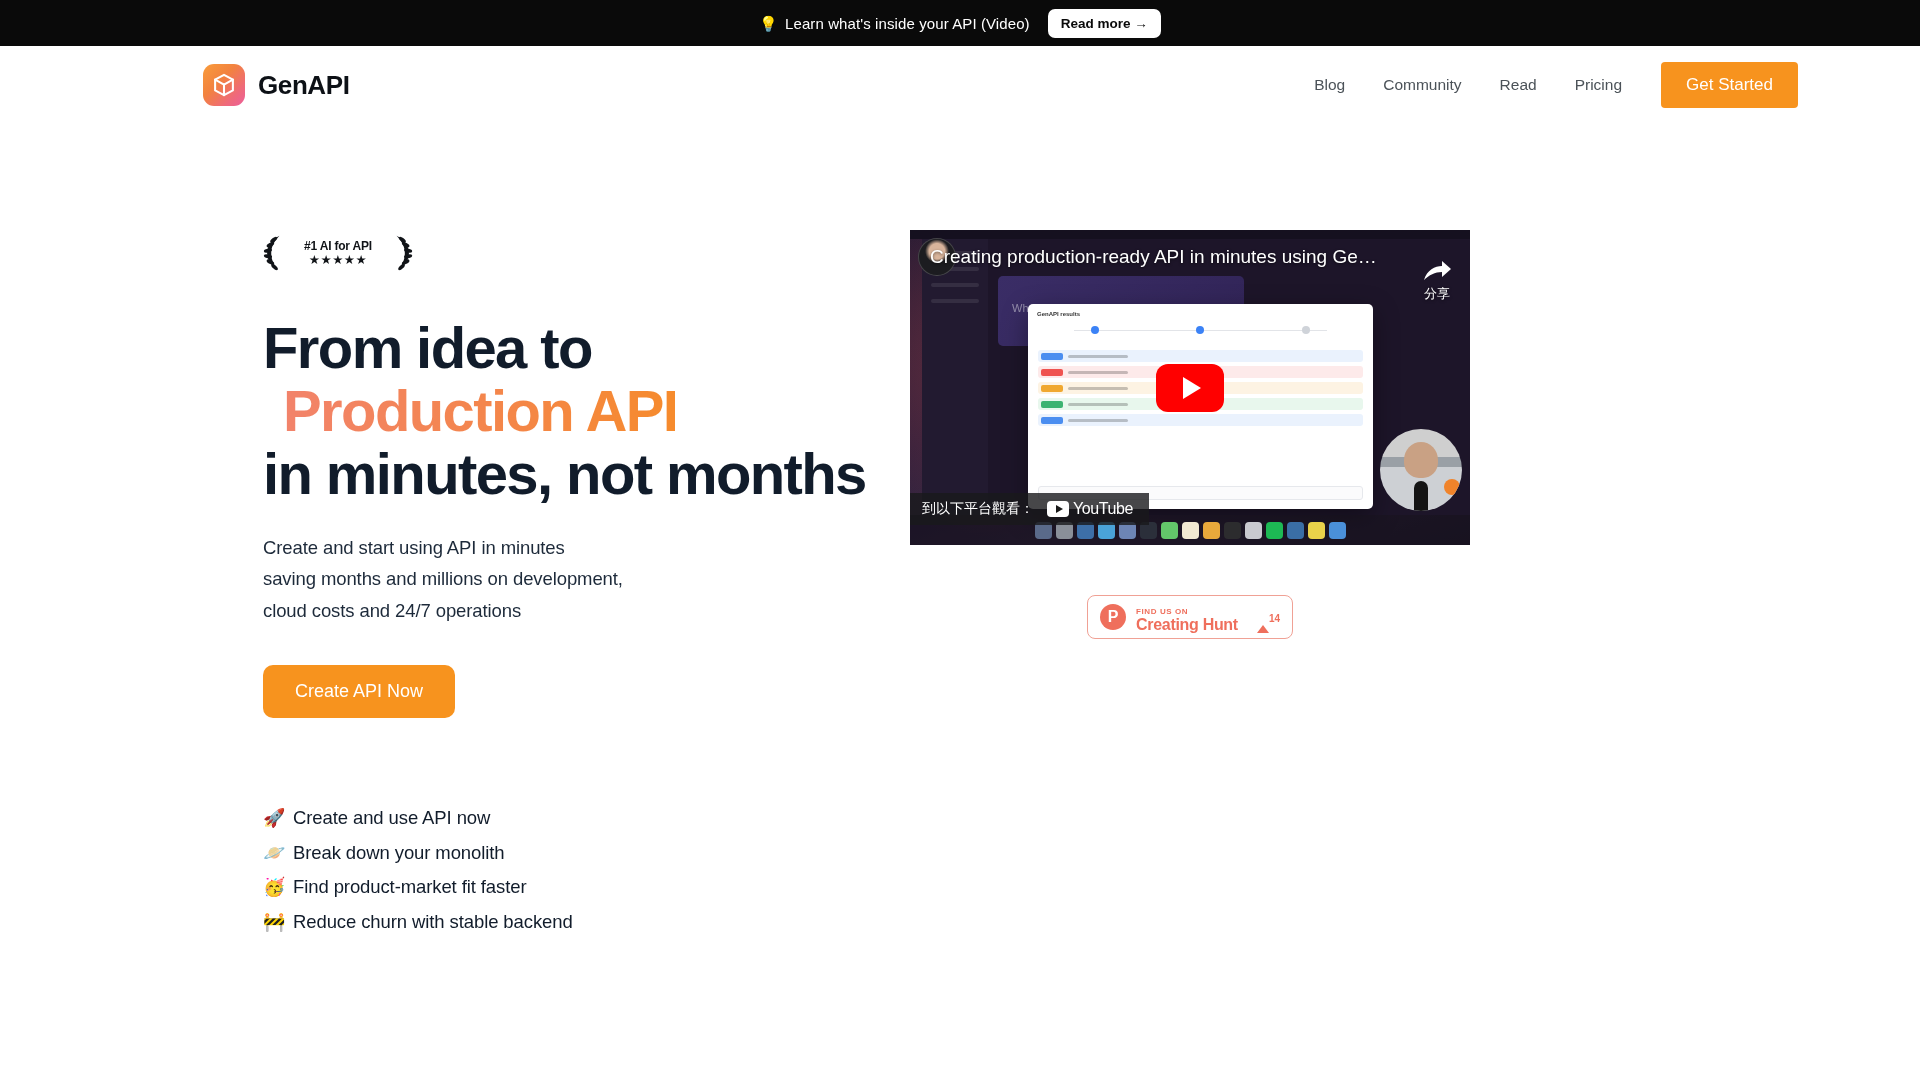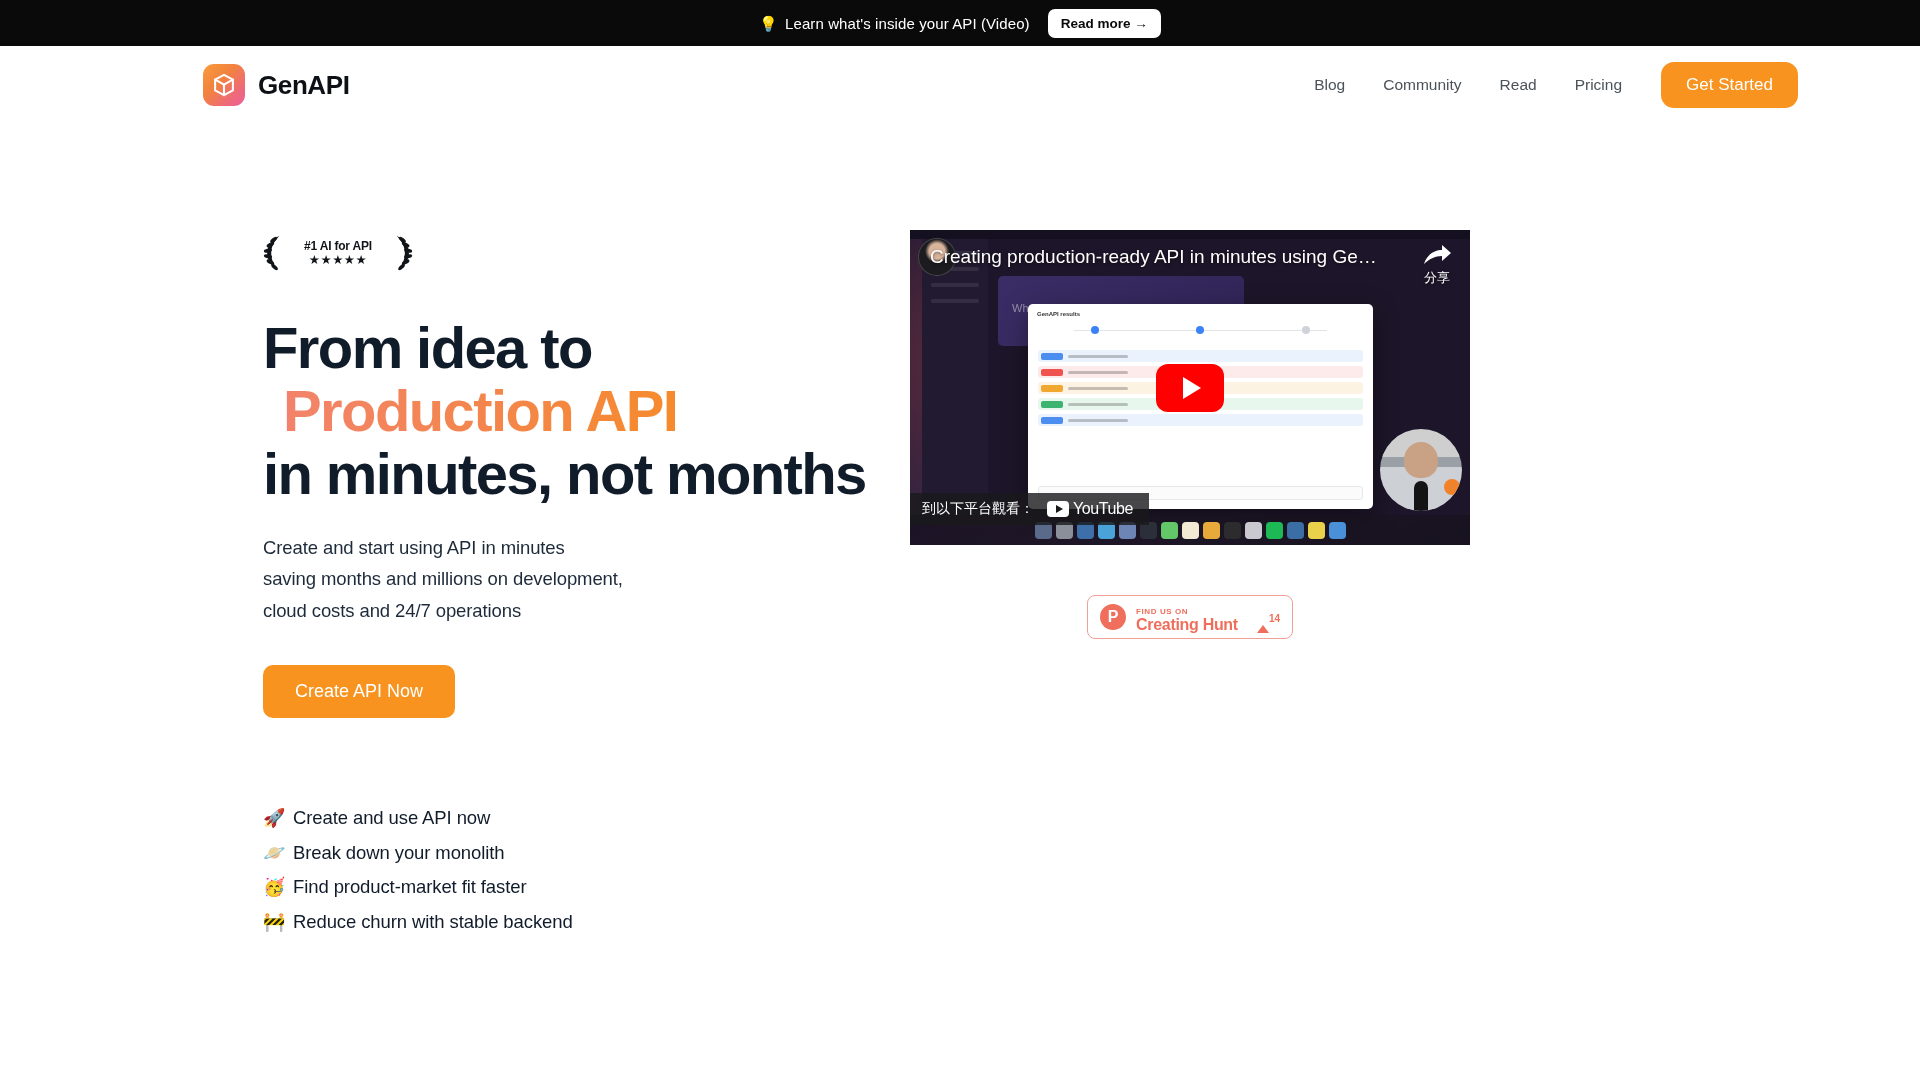--- a/index.html
+++ b/index.html
@@ -87,21 +87,21 @@
     font-size: 15.5px;
     text-decoration: none;
     padding: 8px 19px;
     white-space: nowrap;
   }
   .get-started-btn {
     margin-left: 20px;
     background: #f7931e;
     color: #ffffff;
     border: none;
-    border-radius: 13px;
+    border-radius: 4px;
     font-family: "Liberation Sans", sans-serif;
     font-size: 17px;
     font-weight: 500;
     padding: 13px 25px;
     cursor: pointer;
     white-space: nowrap;
   }
 
   
   .hero {
@@ -320,21 +320,21 @@
     white-space: nowrap; overflow: hidden; text-overflow: ellipsis;
     font-weight: 400;
   }
   .vid-avatar {
     position: absolute; left: 8px; top: 8px; width: 38px; height: 38px;
     border-radius: 50%;
     background: radial-gradient(circle at 50% 34%, #d8b49b 0 26%, #1c1c20 40%);
     border: 1px solid rgba(255,255,255,.18);
   }
   .vid-share {
-    position: absolute; right: 18px; top: 14px; text-align: center;
+    position: absolute; right: 18px; top: 30px; text-align: center;
     color: #ffffff; font-size: 13px; line-height: 1.5;
     text-shadow: 0 1px 3px rgba(0,0,0,.55);
   }
   .vid-share svg { display: block; margin: 0 auto 2px auto; }
   .vid-play {
     position: absolute; left: 50%; top: 50%; transform: translate(-50%,-50%);
     width: 68px; height: 48px; border-radius: 12px; background: #ff0000;
     display: flex; align-items: center; justify-content: center;
     cursor: pointer;
   }

